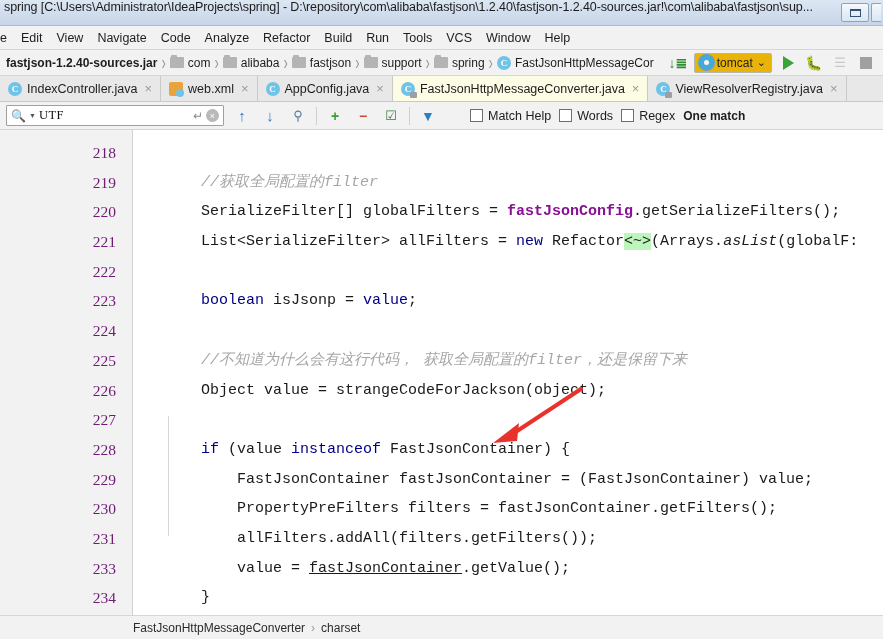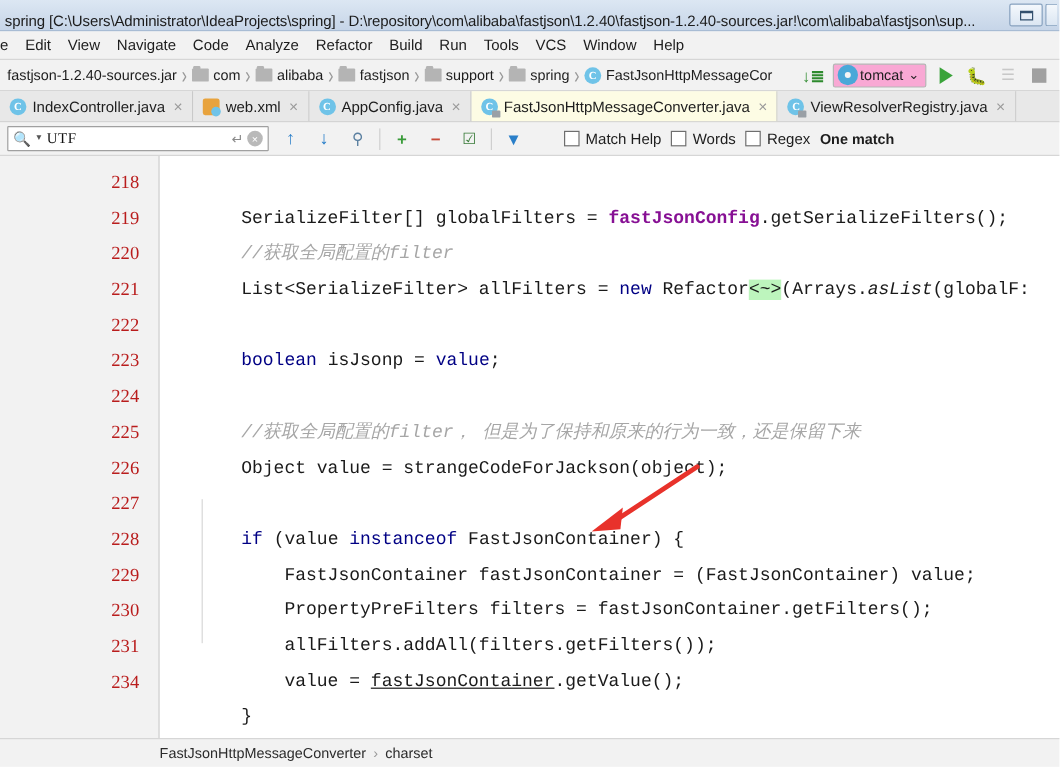--- a/index.html
+++ b/index.html
@@ -7,21 +7,21 @@
     width: 883px; height: 640px;
     overflow: hidden;
     font-family: "Liberation Sans", sans-serif;
     background: #ffffff;
   }
   
   .titlebar {
     height: 26px;
     background: linear-gradient(to bottom, #dce7f3, #cfdcec 60%, #c6d5e8);
     border-bottom: 1px solid #a8bcd4;
-    display: flex; align-items: flex-end;
+    display: flex; align-items: flex-start;
     position: relative;
   }
   .title-text {
     font-size: 12.5px;
     color: #1b1b1b;
     white-space: nowrap;
     padding-left: 4px;
     letter-spacing: -0.1px;
   }
   .win-buttons {
@@ -66,21 +66,21 @@
     padding: 0 3px;
     gap: 0;
     overflow: hidden;
   }
   .crumb {
     display: flex; align-items: center; gap: 4px;
     font-size: 12px; color: #1d1d1d;
     padding: 0 3px;
     white-space: nowrap;
   }
-  .crumb.jarname { font-weight: normal; justify-content: flex-end; }
+  .crumb.jarname { font-weight: bold; justify-content: flex-end; }
   .crumb-sep {
     color: #999; font-size: 13px;
     padding: 0 1px;
     transform: scaleY(1.5);
   }
   .folder-icon {
     width: 14px; height: 11px;
     background: #b4b4b4;
     border-radius: 1px;
     position: relative;
@@ -104,21 +104,21 @@
   }
   .nav-right { margin-left: auto; display: flex; align-items: center; gap: 6px; padding-right: 4px; }
   .icon-btn {
     width: 20px; height: 20px;
     display: flex; align-items: center; justify-content: center;
     font-size: 13px;
   }
   .run-config {
     display: flex; align-items: center; gap: 4px;
     border: 1px solid #b5b5b5;
-    background: #f9a8d4;
+    background: #eab308;
     height: 20px; padding: 0 5px;
     font-size: 12px; color: #1d1d1d;
     border-radius: 2px;
   }
   .gear {
     width: 13px; height: 13px;
     background: #4aa8d8;
     border-radius: 50%;
     position: relative; flex: none;
     box-shadow: 0 0 0 2px #4aa8d8;
@@ -228,21 +228,21 @@
     background: #f2f2f2;
     border-right: 1px solid #d0d0d0;
     padding-top: 8px;
     text-align: right;
     position: relative;
   }
   .gutter .ln {
     height: 29.7px; line-height: 29.7px;
     font-family: "Liberation Serif", serif;
     font-size: 15.5px;
-    color: #b91c1c;
+    color: #701a75;
     padding-right: 16px;
   }
   .code-area {
     flex: 1;
     padding-top: 8px;
     position: relative;
     overflow: hidden;
     font-family: "Liberation Mono", "DejaVu Sans Mono", monospace;
   }
   .cl {
@@ -455,33 +455,34 @@
     <div class="ln">222</div>
     <div class="ln">223</div>
     <div class="ln">224</div>
     <div class="ln">225</div>
     <div class="ln">226</div>
     <div class="ln">227</div>
     <div class="ln">228</div>
     <div class="ln">229</div>
     <div class="ln">230</div>
     <div class="ln">231</div>
+    <div class="ln">233</div>
     <div class="ln">234</div>
   </div>
 
   <div class="code-area" id="code-area">
     <div class="indent-guide"></div>
   <div class="cl">&nbsp;</div>
+      <div class="cl"><span>    </span><span class="cmt">//获取全局配置的filter</span></div>
       <div class="cl"><span>    SerializeFilter[] globalFilters = </span><span class="fld">fastJsonConfig</span><span>.getSerializeFilters();</span></div>
-      <div class="cl"><span>    </span><span class="cmt">//获取全局配置的filter</span></div>
       <div class="cl"><span>    List&lt;SerializeFilter&gt; allFilters = </span><span class="kw">new</span><span> Refactor</span><span class="hl">&lt;~&gt;</span><span>(Arrays.</span><span class="stat">asList</span><span>(globalF:</span></div>
       <div class="cl">&nbsp;</div>
       <div class="cl"><span>    </span><span class="kw">boolean</span><span> isJsonp = </span><span class="kw">value</span><span>;</span></div>
       <div class="cl">&nbsp;</div>
-      <div class="cl"><span>    </span><span class="cmt">//获取全局配置的filter， 但是为了保持和原来的行为一致，还是保留下来</span></div>
+      <div class="cl"><span>    </span><span class="cmt">//不知道为什么会有这行代码， 获取全局配置的filter，还是保留下来</span></div>
       <div class="cl"><span>    Object value = strangeCodeForJackson(object);</span></div>
       <div class="cl">&nbsp;</div>
       <div class="cl"><span>    </span><span class="kw">if</span><span> (value </span><span class="kw">instanceof</span><span> FastJsonContainer) {</span></div>
       <div class="cl"><span>        FastJsonContainer fastJsonContainer = (FastJsonContainer) value;</span></div>
       <div class="cl"><span>        PropertyPreFilters filters = fastJsonContainer.getFilters();</span></div>
       <div class="cl"><span>        allFilters.addAll(filters.getFilters());</span></div>
       <div class="cl"><span>        value = </span><span class="undl">fastJsonContainer</span><span>.getValue();</span></div>
       <div class="cl"><span>    }</span></div>
       <div class="cl">&nbsp;</div>
     </div>

